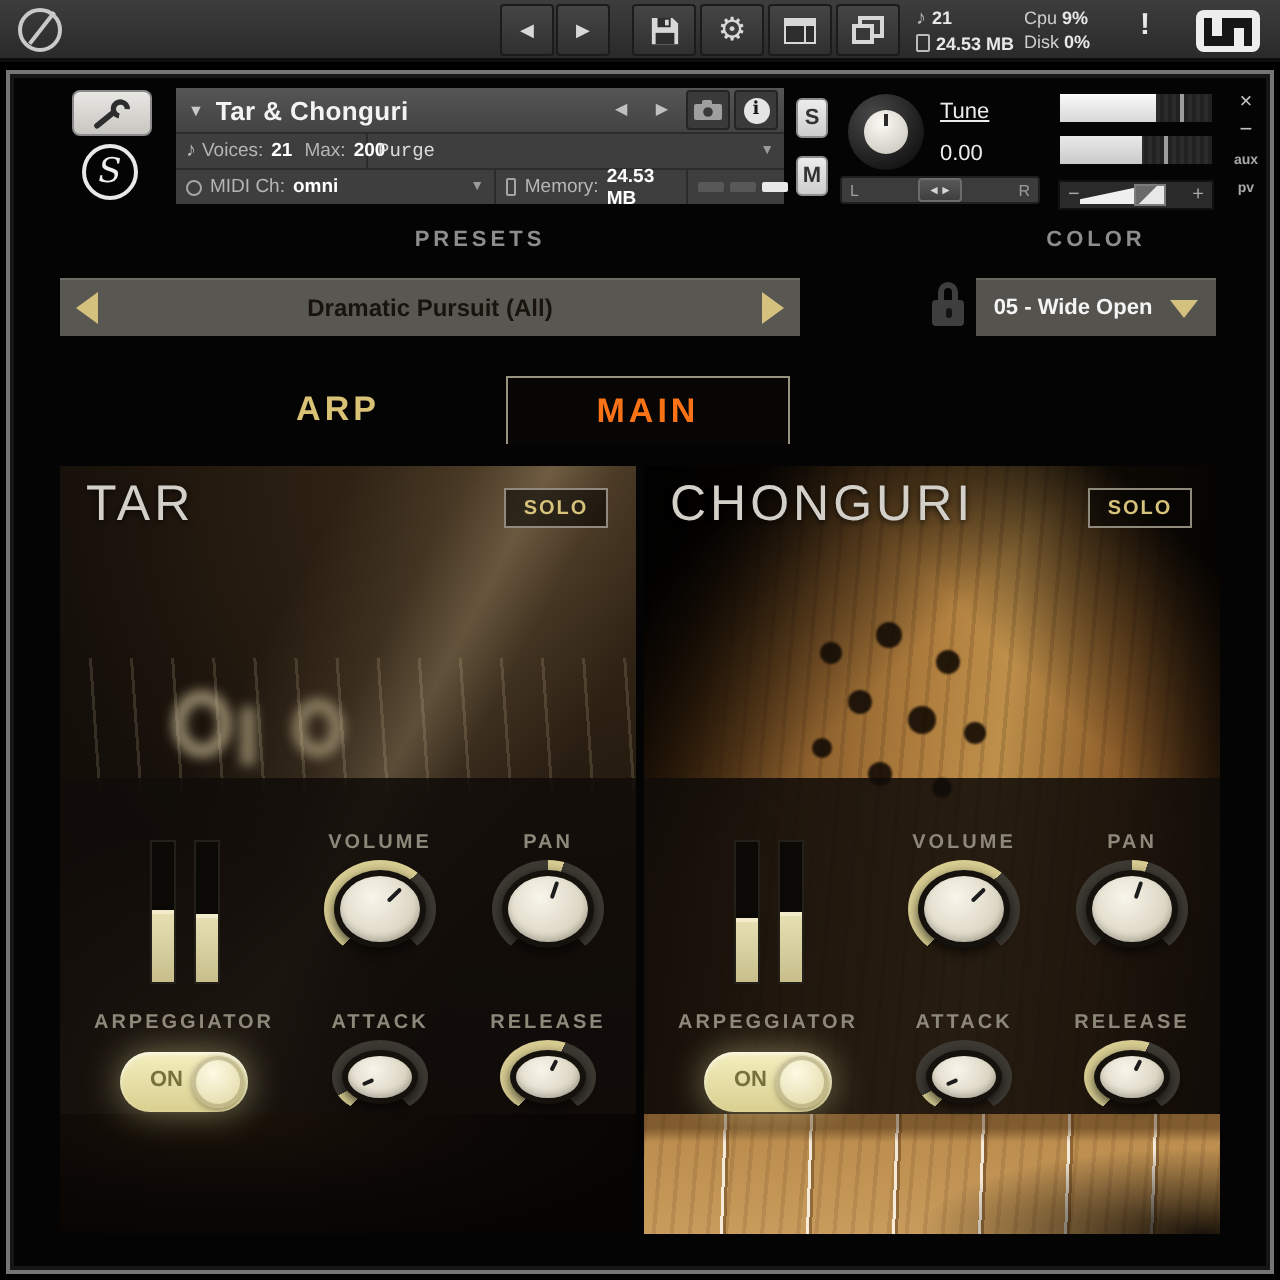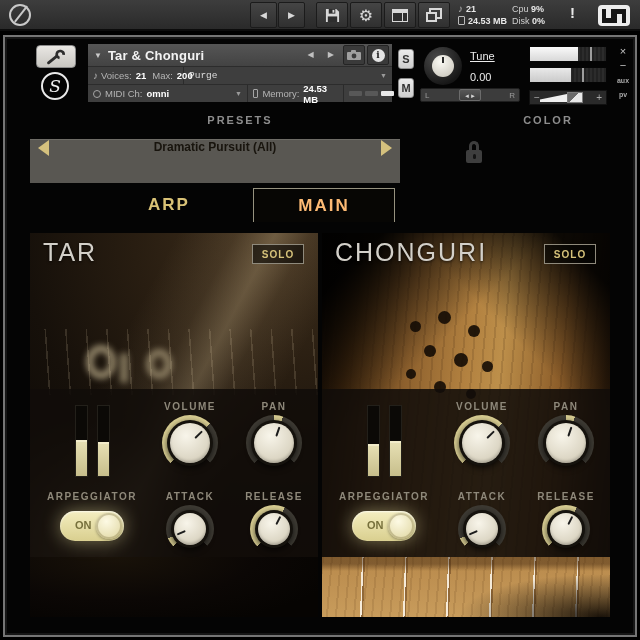--- a/index.html
+++ b/index.html
@@ -92,22 +92,22 @@
   .hvol .minus { left:4px; } .hvol .plus { right:4px; }
   .hvol .wedge { position:absolute; left:10px; bottom:2px; height:11px; background:#f0f0f0;
     clip-path:polygon(0 78%, 100% 8%, 100% 100%, 0 100%); }
   .hvol .handle { position:absolute; top:1px; width:16px; height:11px;
     background:linear-gradient(135deg,#6a6a6a 45%,#e8e8e8 46%); border:1px solid #7c7c7c; }
   .winctl { color:#c4c4c4; font-size:11px; text-align:center; }
   .winctl.small { font-size:7px; font-weight:bold; color:#a9a9a9; }
 
   
   .section-lbl { color:#8d8d8d; font-size:11px; font-weight:bold; letter-spacing:2px; text-align:center; }
-  #presetbar { left:30px; top:139px; width:370px; height:44px; background:#595752;
-    border-top:1px solid #6e6c66; display:flex; }
+  #presetbar { left:30px; top:139px; width:370px; height:29px; background:#595752;
+    border-top:1px solid #6e6c66; display:flex; align-items:center; }
   .gold-arr { width:0; height:0; border:8px solid transparent; }
   .gold-arr.left  { border-right:11px solid #d5c17e; border-left:none; }
   .gold-arr.right { border-left:11px solid #d5c17e; border-right:none; }
   #presetbar .name { flex:1; text-align:center; color:#18140d; font-weight:bold; font-size:12px; }
   .lock { left:465px; top:141px; width:18px; height:24px; }
   .lock .shackle { position:absolute; left:4px; top:0; width:10px; height:10px;
     border:3px solid #3e3e3e; border-bottom:none; border-radius:5px 5px 0 0; }
   .lock .body { position:absolute; left:1px; top:9px; width:16px; height:13px; background:#3e3e3e;
     border-radius:2px; }
   .lock .hole { position:absolute; left:7.5px; top:13px; width:3px; height:5px; background:#141414;
@@ -115,21 +115,21 @@
   #colorsel { left:488px; top:139px; width:120px; height:29px; background:#55534e;
     border-top:1px solid #6a6862; display:flex; align-items:center; }
   #colorsel .name { flex:1; text-align:center; color:#f4f4f4; font-weight:bold; font-size:11px; }
   #colorsel .caret { width:0; height:0; border:7px solid transparent; border-top:9px solid #d5c17e;
     margin:7px 9px 0 0; }
 
   
   #tabbar { left:24px; top:188px; width:592px; height:34px; }
   .tab { position:absolute; top:0; height:34px; display:flex; align-items:center; justify-content:center;
     font-size:17px; font-weight:bold; letter-spacing:2px; color:#d9c276; }
-  .tab.active { border:1px solid #96927f; border-bottom:none; background:#070604; color:#fdba74; }
+  .tab.active { border:1px solid #96927f; border-bottom:none; background:#070604; color:#f97316; }
 
   
   .panel { position:absolute; top:233px; width:288px; height:384px; overflow:hidden; background:#0a0704; }
   #panel-tar { left:30px; } #panel-chon { left:322px; }
 
   
   .tar-bg { position:absolute; inset:0;
     background:
       linear-gradient(118deg, rgba(0,0,0,0) 30%, rgba(214,186,140,.10) 42%, rgba(233,208,160,.28) 50%, rgba(214,186,140,.10) 57%, rgba(0,0,0,0) 68%),
       radial-gradient(60% 45% at 18% 80%, rgba(196,165,118,.38), rgba(0,0,0,0) 70%),
@@ -172,21 +172,21 @@
 
   .panel-title { position:absolute; left:13px; top:5px; font-size:25px; letter-spacing:2px;
     color:#d3d0c9; text-shadow:0 1px 3px rgba(0,0,0,.7); }
   .solo-btn { position:absolute; right:14px; top:11px; width:52px; height:20px;
     border:1px solid #8f8a7c; background:rgba(5,5,4,.6); color:#d6c27a; font-weight:bold;
     font-size:10px; letter-spacing:1px; display:flex; align-items:center; justify-content:center; }
 
   .overlay { position:absolute; left:0; top:156px; width:288px; height:168px;
     background:rgba(17,13,9,.88); display:grid;
     grid-template-columns:112px 84px 84px; grid-template-rows:90px 78px; padding-left:6px; }
-  .ctl { display:flex; flex-direction:column; align-items:center; padding-top:12px; }
+  .ctl { display:flex; flex-direction:column; align-items:center; padding-top:27px; }
   .ctl-lbl { color:#8e887a; font-size:10px; font-weight:bold; letter-spacing:1.5px; margin-bottom:3px; }
 
   .vmeters { display:flex; gap:9px; margin-top:4px; }
   .vmeter { width:13px; height:72px; background:#0b0906; border:1px solid #23201a; position:relative; }
   .vfill { position:absolute; bottom:0; left:0; width:100%;
     background:linear-gradient(#e6dfb3,#c7be8b); border-top:2px solid #f2ecca; }
 
   .knob { position:relative; }
   .k56 { width:56px; height:56px; } .k48 { width:48px; height:48px; }
   .knob .arc { position:absolute; inset:0; border-radius:50%; }
@@ -374,20 +374,24 @@
     <span class="gold-arr left" style="margin-left:8px;"></span>
     <span class="name">Dramatic Pursuit (All)</span>
     <span class="gold-arr right" style="margin-right:8px;"></span>
   </div>
   <div class="abs section-lbl" style="left:478px;top:114px;width:140px;">COLOR</div>
   <div class="lock abs">
     <span class="shackle"></span>
       <span class="body"></span>
       <span class="hole"></span>
   </div>
+  <div id="colorsel" class="abs">
+    <span class="name">05 - Wide Open</span>
+    <span class="caret"></span>
+  </div>
 
   <div id="tabbar" class="abs">
     <div class="tab" style="left:60px;width:170px;">
         <span>ARP</span>
       </div>
     <div class="tab active" style="left:229px;width:142px;">
         <span>MAIN</span>
       </div>
   </div>
 

